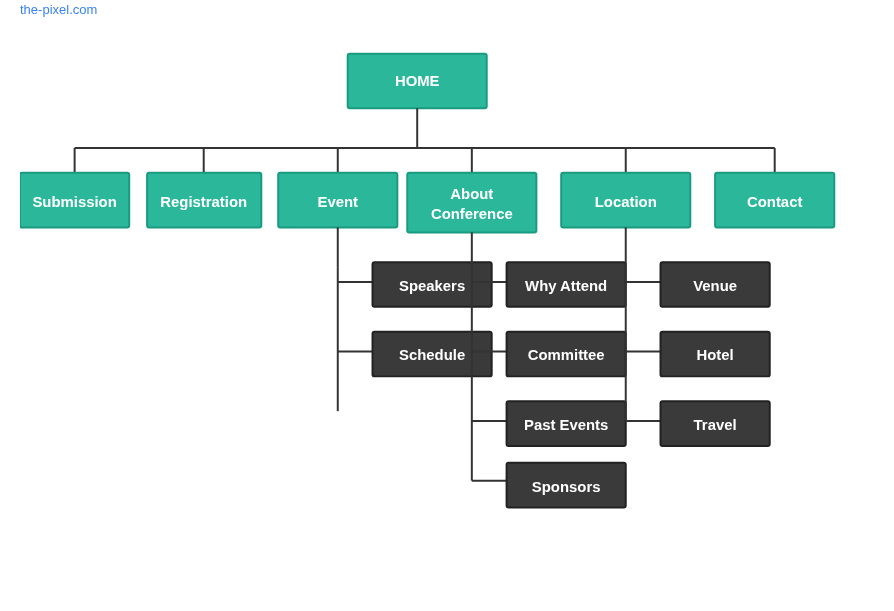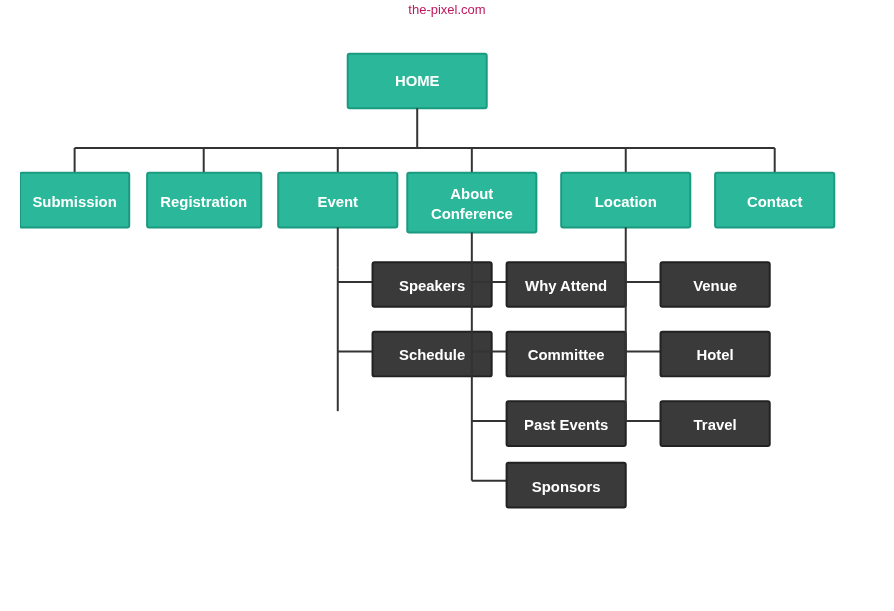--- a/index.html
+++ b/index.html
@@ -18,22 +18,22 @@
     }
     .title {
       font-size: 44px;
       font-weight: 900;
       color: #1a1a1a;
       line-height: 1.1;
       margin-bottom: 2px;
     }
     .subtitle {
       font-size: 13px;
-      color: #be185d;
-      text-align: center;
+      color: #3b82f6;
+      text-align: left;
       margin-top: -8px;
       margin-bottom: 10px;
     }
     
     .tree-container {
       width: 100%;
       position: relative;
     }
     svg {
       width: 100%;

